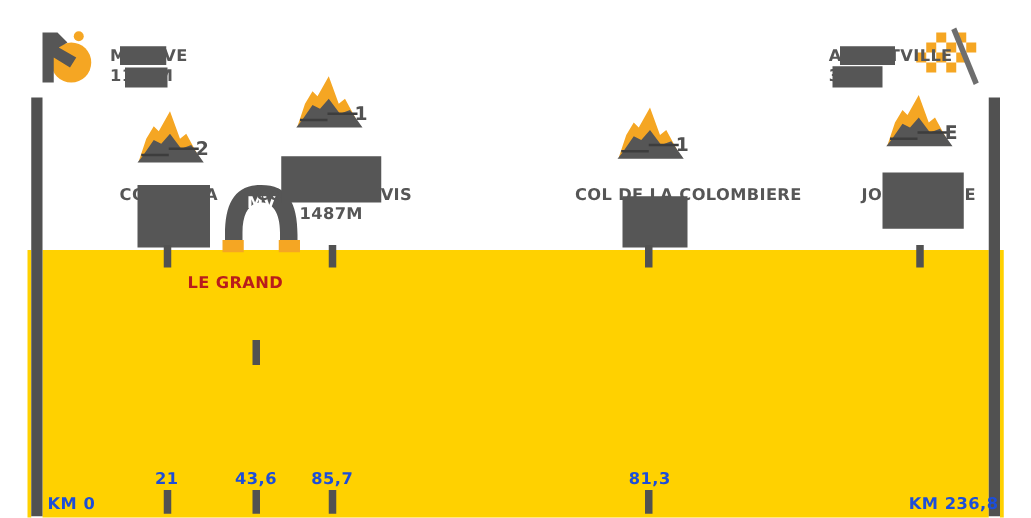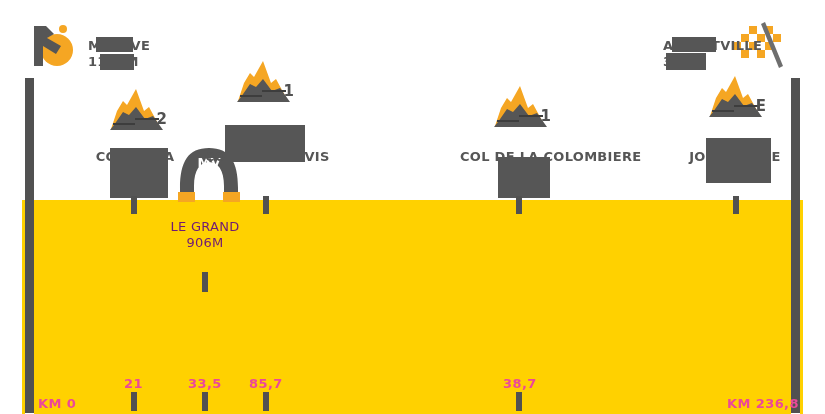--- a/index.html
+++ b/index.html
@@ -41,21 +41,21 @@
     position:absolute;
     width:6px;
     background:#515151;
   }
 
   
   .km-label{
     position:absolute;
     font-size:13px;
     font-weight:bold;
-    color:#ec4899;
+    color:#1d4ed8;
     letter-spacing:.4px;
     white-space:nowrap;
     font-family:"DejaVu Sans", sans-serif;
   }
 
   
   .mtn{
     position:absolute;
     width:63px;height:52px;
   }
@@ -79,22 +79,22 @@
     font-size:13px;font-weight:bold;color:#565656;
     letter-spacing:.3px;white-space:nowrap;
     text-align:center;
     line-height:14px;
   }
 
   
   .gb-label{
     position:absolute;
     left:150px;top:219px;width:110px;
-    text-align:center;
-    font-size:13px;font-weight:normal;color:#701a75;
+    text-align:left;
+    font-size:13px;font-weight:bold;color:#b91c1c;
     line-height:16px;letter-spacing:.3px;
   }
 
   
   .arch{position:absolute;left:176px;top:148px;width:66px;height:54px;}
   .arch svg{display:block;}
   .arch .mv{
     position:absolute;left:0;top:7px;width:66px;
     text-align:center;font-size:13px;font-weight:bold;color:#ffffff;
   }
@@ -185,34 +185,34 @@
   <div class="arch">
     <svg viewBox="0 0 66 54" xmlns="http://www.w3.org/2000/svg">
       <path d="M33 0 C12 0 4 14 4 40 L4 48 L18 48 L18 38 C18 22 24 14 33 14 C42 14 48 22 48 38 L48 48 L62 48 L62 40 C62 14 54 0 33 0 Z" fill="#565656"></path>
       <rect x="2" y="44" width="17" height="10" fill="#F5A623"></rect>
       <rect x="47" y="44" width="17" height="10" fill="#F5A623"></rect>
     </svg>
     <div class="mv">MV</div>
   </div>
   <div class="gb-label">
     <div>LE GRAND</div>
-    <div>906M</div>
   </div>
   <div class="tick" style="left:202px;top:272px;height:20px;"></div>
 
   <div class="mtn" style="left:232px;top:57px;">
     <svg viewBox="0 0 63 52" xmlns="http://www.w3.org/2000/svg">
       <path d="M31 4 L22 20 L18 16 L12 26 L6 44 L56 44 L44 22 L39 26 Z" fill="#F5A623"></path>
       <path d="M31 22 L24 30 L18 27 L9 40 L5 45 L58 45 L48 31 L40 34 Z" fill="#565656"></path>
       <rect x="8" y="38" width="22" height="2" fill="#3d3d3d"></rect>
       <rect x="30" y="33" width="24" height="2" fill="#3d3d3d"></rect>
     </svg>
     <span class="cat">1</span>
   </div>
   <div class="place" style="left:205px;top:150px;width:120px;">COL DES ARAVIS</div>
+  <div class="place" style="left:205px;top:165px;width:120px;">1487M</div>
   <div class="redact" style="left:225px;top:125px;width:80px;height:37px;"></div>
   <div class="tick" style="left:263px;top:196px;height:18px;"></div>
 
   <div class="mtn" style="left:489px;top:82px;">
     <svg viewBox="0 0 63 52" xmlns="http://www.w3.org/2000/svg">
       <path d="M31 4 L22 20 L18 16 L12 26 L6 44 L56 44 L44 22 L39 26 Z" fill="#F5A623"></path>
       <path d="M31 22 L24 30 L18 27 L9 40 L5 45 L58 45 L48 31 L40 34 Z" fill="#565656"></path>
       <rect x="8" y="38" width="22" height="2" fill="#3d3d3d"></rect>
       <rect x="30" y="33" width="24" height="2" fill="#3d3d3d"></rect>
     </svg>
@@ -232,23 +232,23 @@
     </svg>
     <span class="cat">E</span>
   </div>
   <div class="place" style="left:670px;top:150px;width:130px;">JOUX PLANE</div>
   <div class="place" style="left:670px;top:165px;width:130px;">1691M</div>
   <div class="redact" style="left:706px;top:138px;width:65px;height:45px;"></div>
   <div class="tick" style="left:733px;top:196px;height:18px;"></div>
 
   <div class="km-label" style="left:38px;top:396px;">KM 0</div>
   <div class="km-label" style="left:124px;top:376px;">21</div>
-  <div class="km-label" style="left:188px;top:376px;">33,5</div>
+  <div class="km-label" style="left:188px;top:376px;">43,6</div>
   <div class="km-label" style="left:249px;top:376px;">85,7</div>
-  <div class="km-label" style="left:503px;top:376px;">38,7</div>
+  <div class="km-label" style="left:503px;top:376px;">81,3</div>
   <div class="km-label" style="left:727px;top:396px;">KM 236,8</div>
 
   <div class="tick" style="left:131px;top:392px;height:19px;"></div>
   <div class="tick" style="left:202px;top:392px;height:19px;"></div>
   <div class="tick" style="left:263px;top:392px;height:19px;"></div>
   <div class="tick" style="left:516px;top:392px;height:19px;"></div>
 
 </div>
 
 </body></html>

